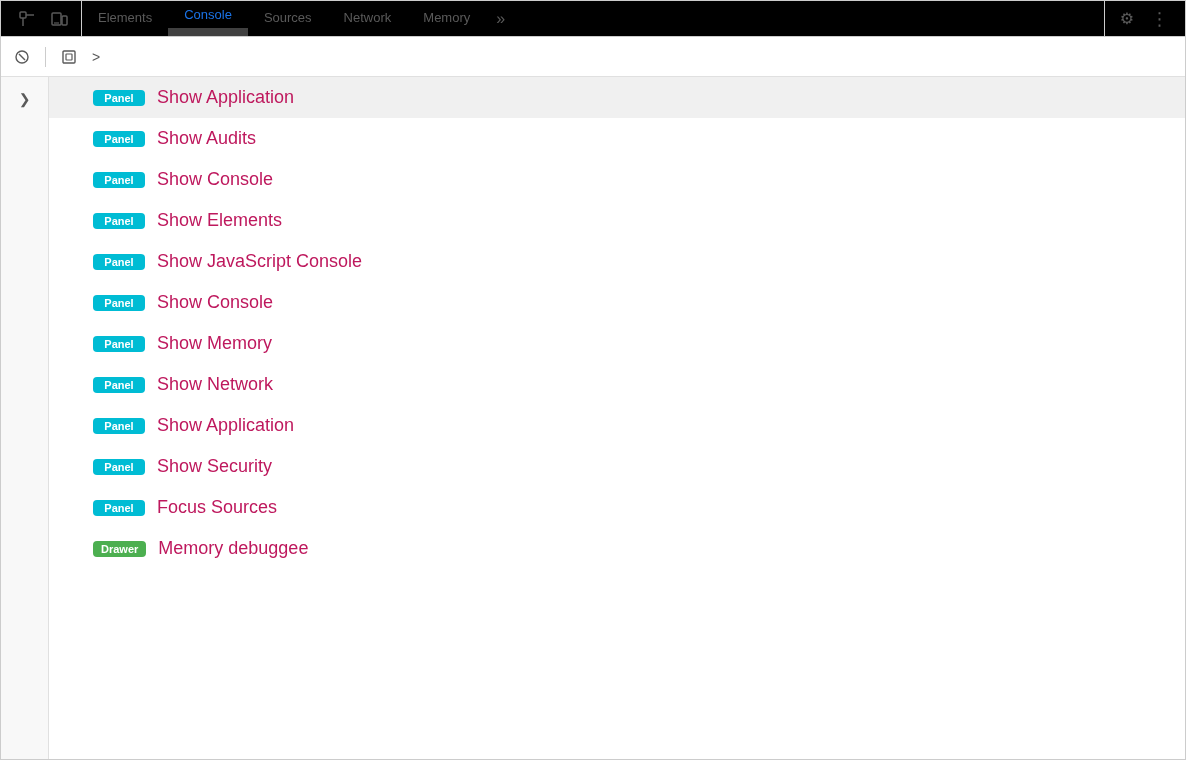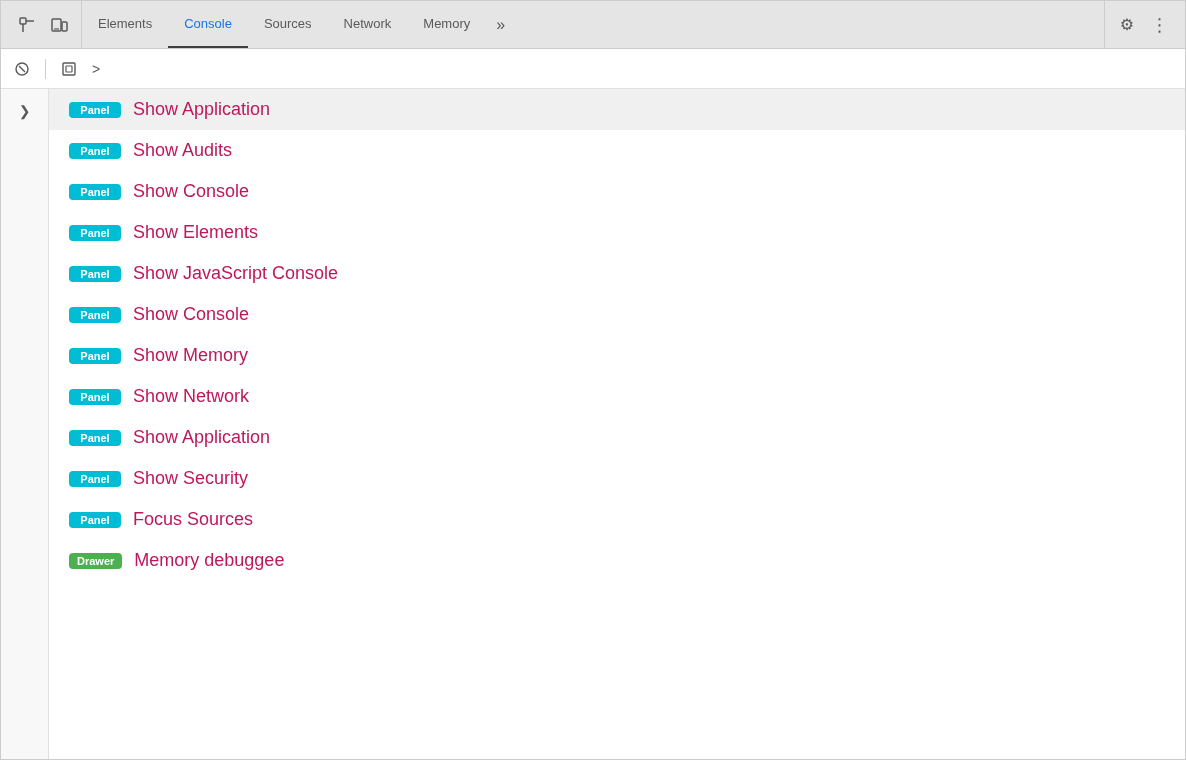--- a/index.html
+++ b/index.html
@@ -23,22 +23,22 @@
       background: #fff;
       display: flex;
       flex-direction: column;
       border: 1px solid #ccc;
     }
 
     
     .toolbar {
       display: flex;
       align-items: flex-end;
-      height: 48px;
-      background: #e5e5e5;
+      height: 36px;
+      background: #000000;
       border-bottom: 1px solid #ccc;
       padding: 0 4px;
       flex-shrink: 0;
     }
 
     .toolbar-icons {
       display: flex;
       align-items: center;
       gap: 4px;
       padding: 0 8px;
@@ -74,21 +74,21 @@
       align-items: center;
       cursor: pointer;
       color: #5a5a5a;
       font-size: 13px;
       border-bottom: 2px solid transparent;
       white-space: nowrap;
     }
 
     .tab.active {
       color: #1a73e8;
-      border-bottom: 2px solid #404040;
+      border-bottom: 8px solid #404040;
       font-weight: 500;
     }
 
     .tab-more {
       padding: 0 10px;
       height: 100%;
       display: flex;
       align-items: center;
       cursor: pointer;
       color: #5a5a5a;
@@ -209,20 +209,21 @@
       display: inline-flex;
       align-items: center;
       justify-content: center;
       padding: 2px 8px;
       border-radius: 4px;
       font-size: 11px;
       font-weight: 600;
       color: #fff;
       min-width: 52px;
       text-align: left;
+      margin-left: 24px;
     }
 
     .badge-panel {
       background: #00bcd4;
     }
 
     .badge-drawer {
       background: #4caf50;
     }
 

